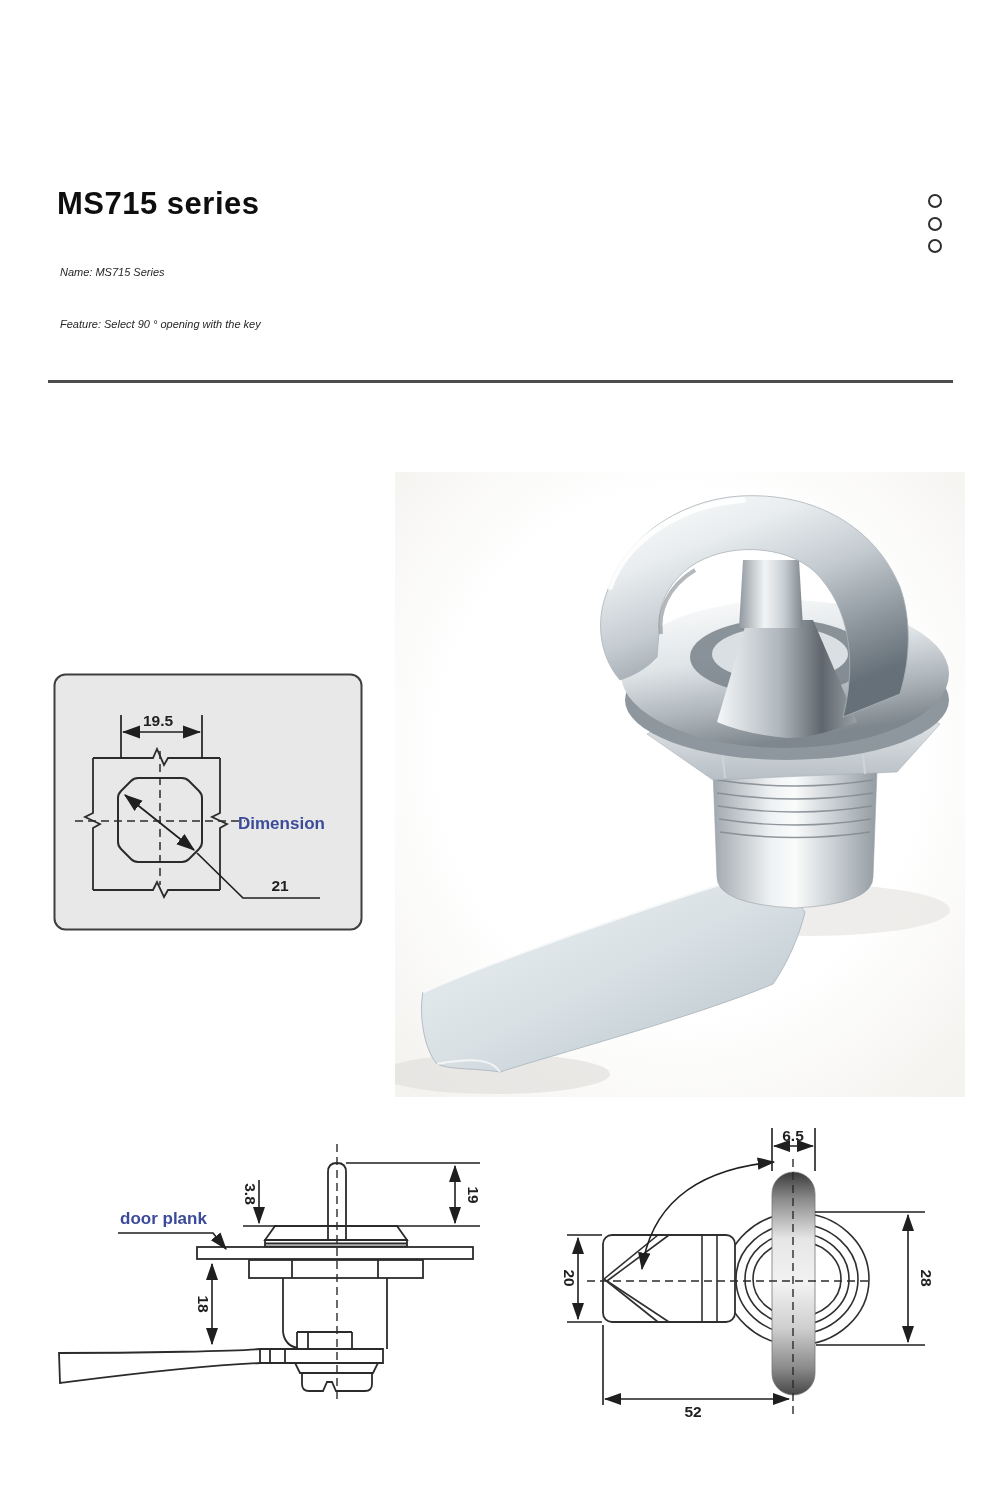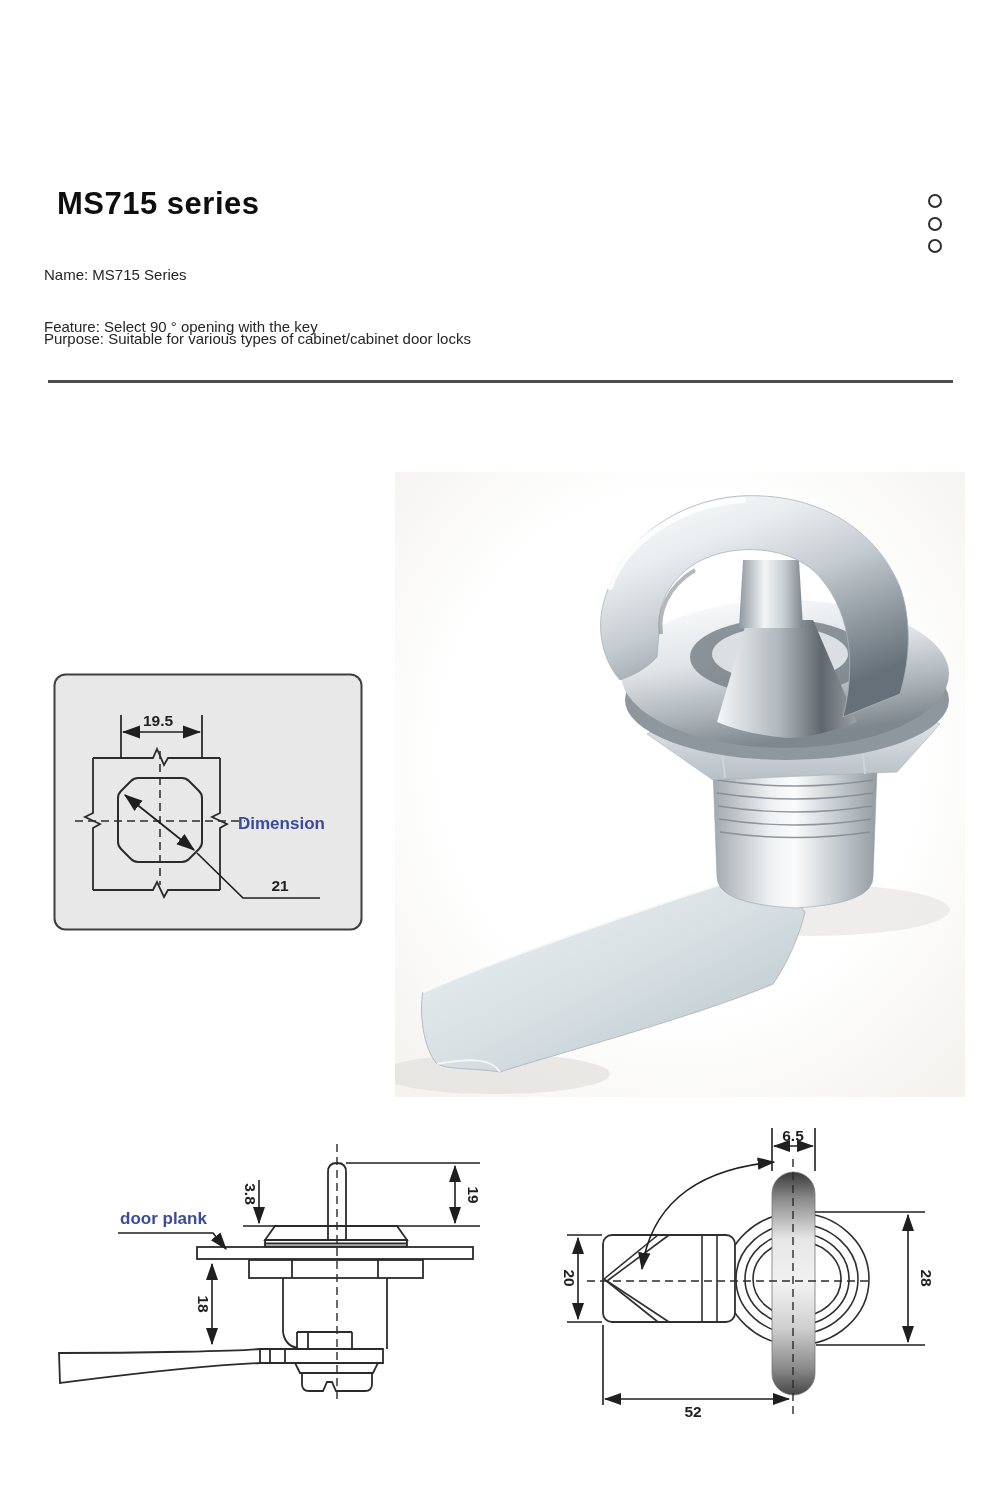--- a/index.html
+++ b/index.html
@@ -1,19 +1,19 @@
 <!DOCTYPE html>
 <html><head>
 <meta charset="utf-8">
 <style>
   html,body{margin:0;padding:0;background:#ffffff;}
   body{font-family:"Liberation Sans", sans-serif;}
   .page{position:relative;width:1000px;height:1492px;background:#ffffff;overflow:hidden;padding-left:32px;}
   .title{position:absolute;left:57px;top:186px;font-size:31px;font-weight:bold;color:#0e0e0e;letter-spacing:.5px;}
-  .spec-line{position:absolute;left:44px;font-size:15px;color:#262626;white-space:nowrap;}
+  .spec-line{position:absolute;left:60px;font-size:11px;color:#262626;white-space:nowrap;font-style:italic;}
   .spec-0{top:266px;} .spec-1{top:298px;margin-top:20px;} .spec-2{top:330px;}
   .divider{position:absolute;left:48px;top:380px;width:905px;height:3px;background:#4d4d4d;}
   .ring{position:absolute;left:928px;width:14px;height:14px;border:2.4px solid #2e2e2e;border-radius:50%;box-sizing:border-box;background:transparent;}
   .ring-1{top:194px;} .ring-2{top:217px;} .ring-3{top:239px;}
   .dimbox{position:absolute;left:53px;top:673px;}
   .photo{position:absolute;left:395px;top:472px;}
   .sideview{position:absolute;left:40px;top:1130px;}
   .topview{position:absolute;left:530px;top:1115px;}
   svg text{font-family:"Liberation Sans", sans-serif;}
   .dimnum{font-size:15.5px;font-weight:600;fill:#1f1f1f;}
@@ -25,21 +25,20 @@
 <div class="page">
 
   <div class="title">MS715 series</div>
 
   <div class="ring ring-1"></div>
   <div class="ring ring-2"></div>
   <div class="ring ring-3"></div>
 
   <div class="spec-line spec-0">Name: MS715 Series</div>
   <div class="spec-line spec-1">Feature: Select 90 ° opening with the key</div>
-  <div class="spec-line spec-2">Purpose: Suitable for various types of cabinet/cabinet door locks</div>
 
   <div class="divider"></div>
 
   <svg class="dimbox" width="310" height="258" viewBox="0 0 310 258">
     <defs>
       <marker id="db-a" viewBox="0 0 10 7" refX="9.3" refY="3.5" markerWidth="11" markerHeight="8" orient="auto-start-reverse">
         <path d="M0,0 L10,3.5 L0,7 Z" fill="#1f1f1f"></path>
       </marker>
     </defs>
     <rect x="1.5" y="1.5" width="307" height="255" rx="11" fill="#e8e8e8" stroke="#3f3f3f" stroke-width="2"></rect>

